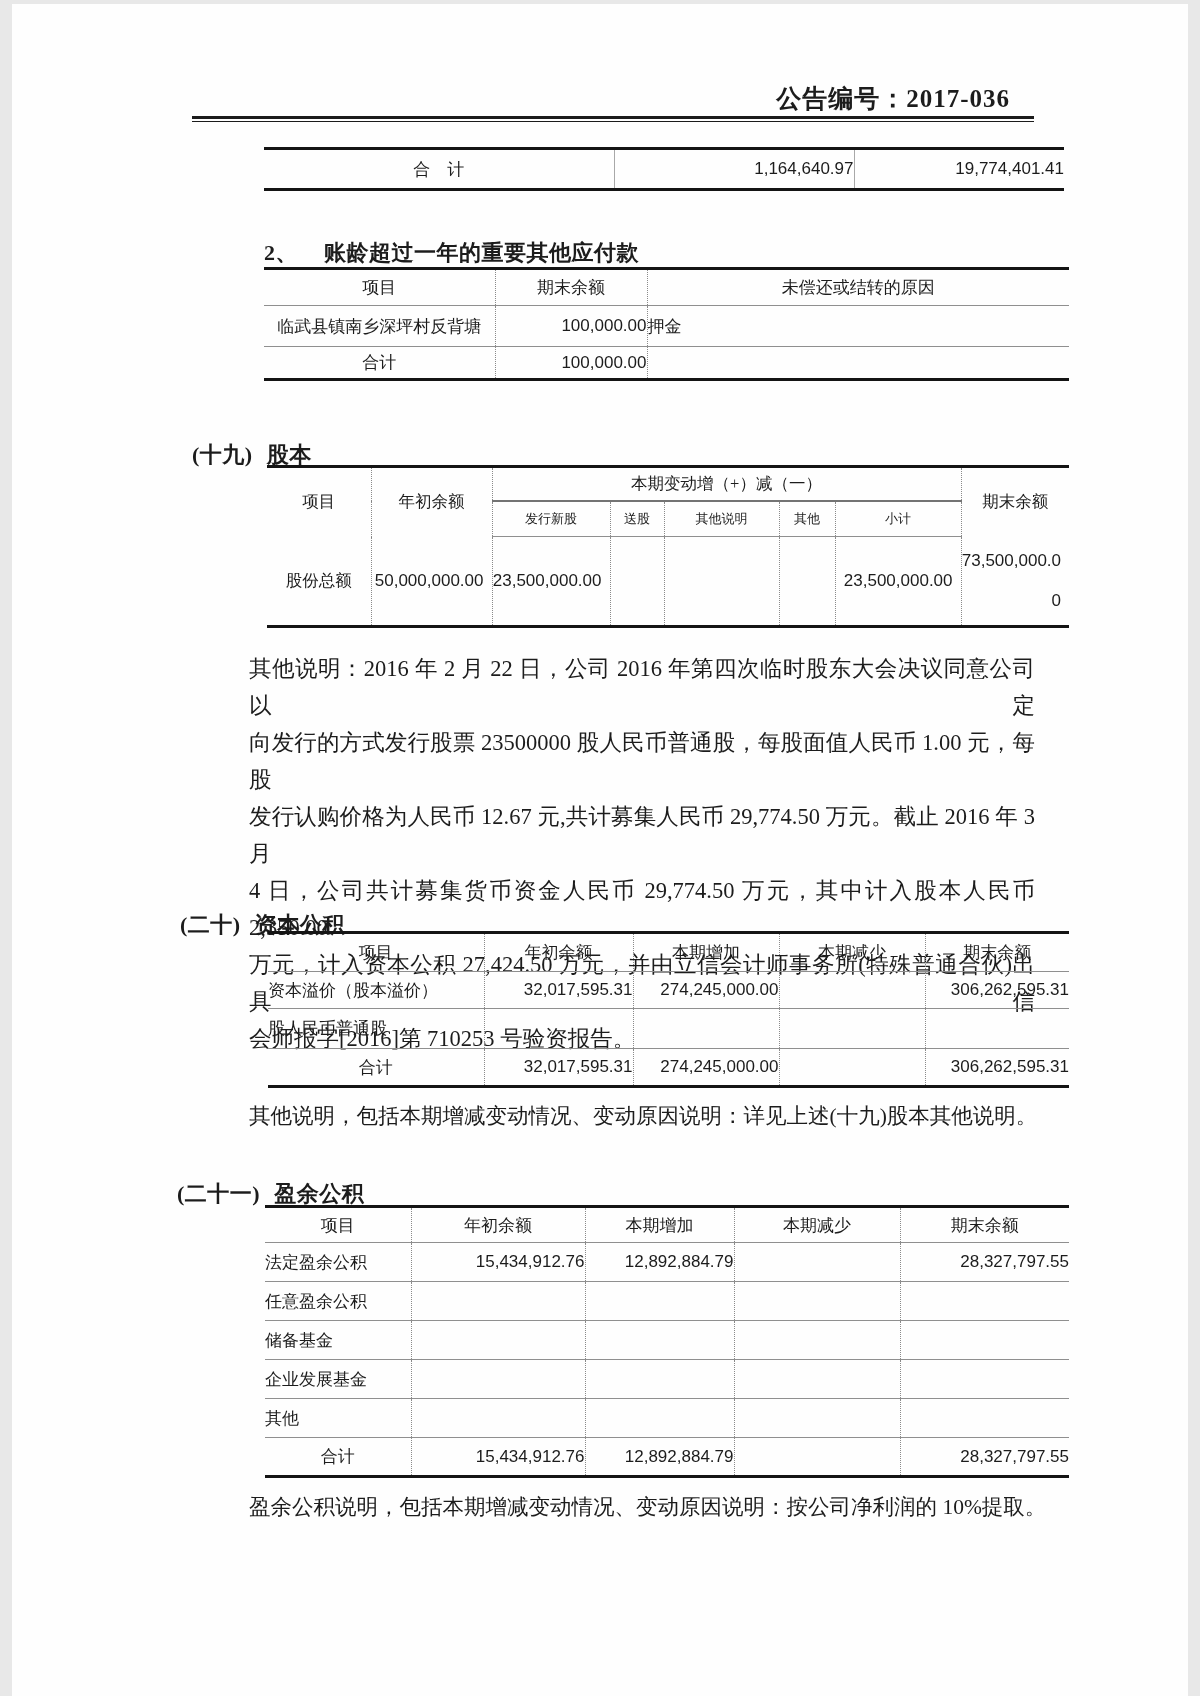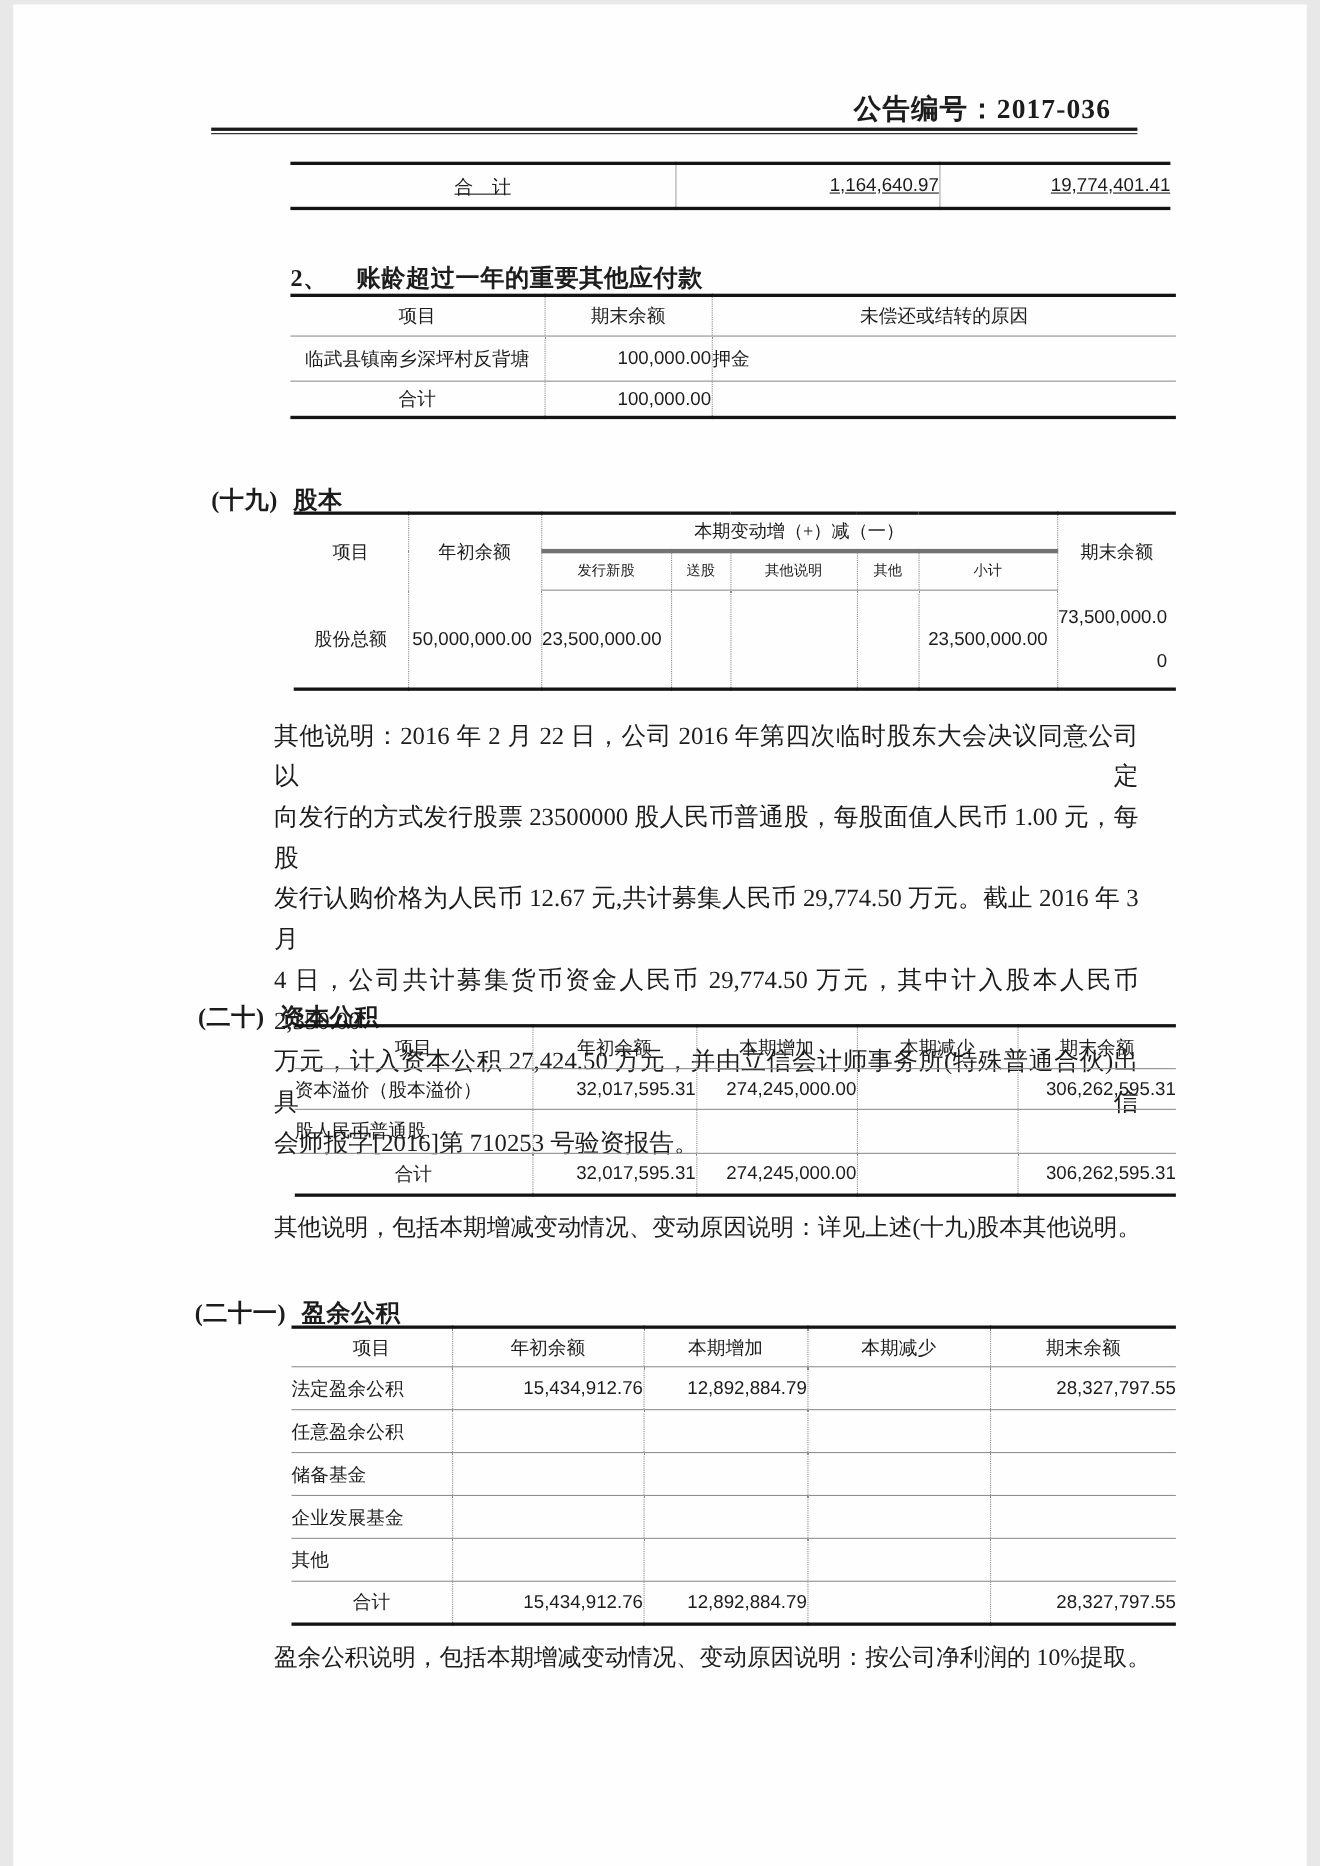--- a/index.html
+++ b/index.html
@@ -43,21 +43,21 @@
   .note{position:absolute;left:237px;font-size:21.5px;white-space:nowrap;}
 </style>
 </head>
 <body>
 
 <div class="page">
 
   <div class="doc-number">公告编号：2017-036</div>
   <div class="double-rule"></div>
 
-  <table class="fin" id="tbl-top" style="left:252px;top:143px;width:800px;text-decoration:underline;">
+  <table class="fin" id="tbl-top" style="left:252px;top:143px;width:800px;">
     <colgroup>
         <col style="width:350px">
         <col style="width:240px">
         <col style="width:210px">
       </colgroup>
     <tbody>
         <tr style="height:41px">
       <td class="cjk ctr">合　计</td>
       <td class="num vsol">1,164,640.97</td>
       <td class="num vsol">19,774,401.41</td>
@@ -104,21 +104,21 @@
         <col style="width:54px">
       <col style="width:115px">
         <col style="width:56px">
         <col style="width:126px">
         <col style="width:108px">
     </colgroup>
     <tbody>
         <tr style="height:34px">
       <td class="cjk ctr" rowspan="2">项目</td>
       <td class="cjk ctr vdot" rowspan="2">年初余额</td>
-      <td class="cjk ctr vdot" colspan="5" style="border-bottom:4px solid #737373;">本期变动增（+）减（一）</td>
+      <td class="cjk ctr vdot" colspan="5" style="border-bottom:2px solid #737373;">本期变动增（+）减（一）</td>
       <td class="cjk ctr vdot" rowspan="2">期末余额</td>
     </tr>
     <tr class="subhead hrule" style="height:36px">
       <td class="cjk ctr vdot">发行新股</td>
       <td class="cjk ctr vdot">送股</td>
       <td class="cjk ctr vdot">其他说明</td>
       <td class="cjk ctr vdot">其他</td>
       <td class="cjk ctr vdot">小计</td>
     </tr>
     <tr style="height:90px">

